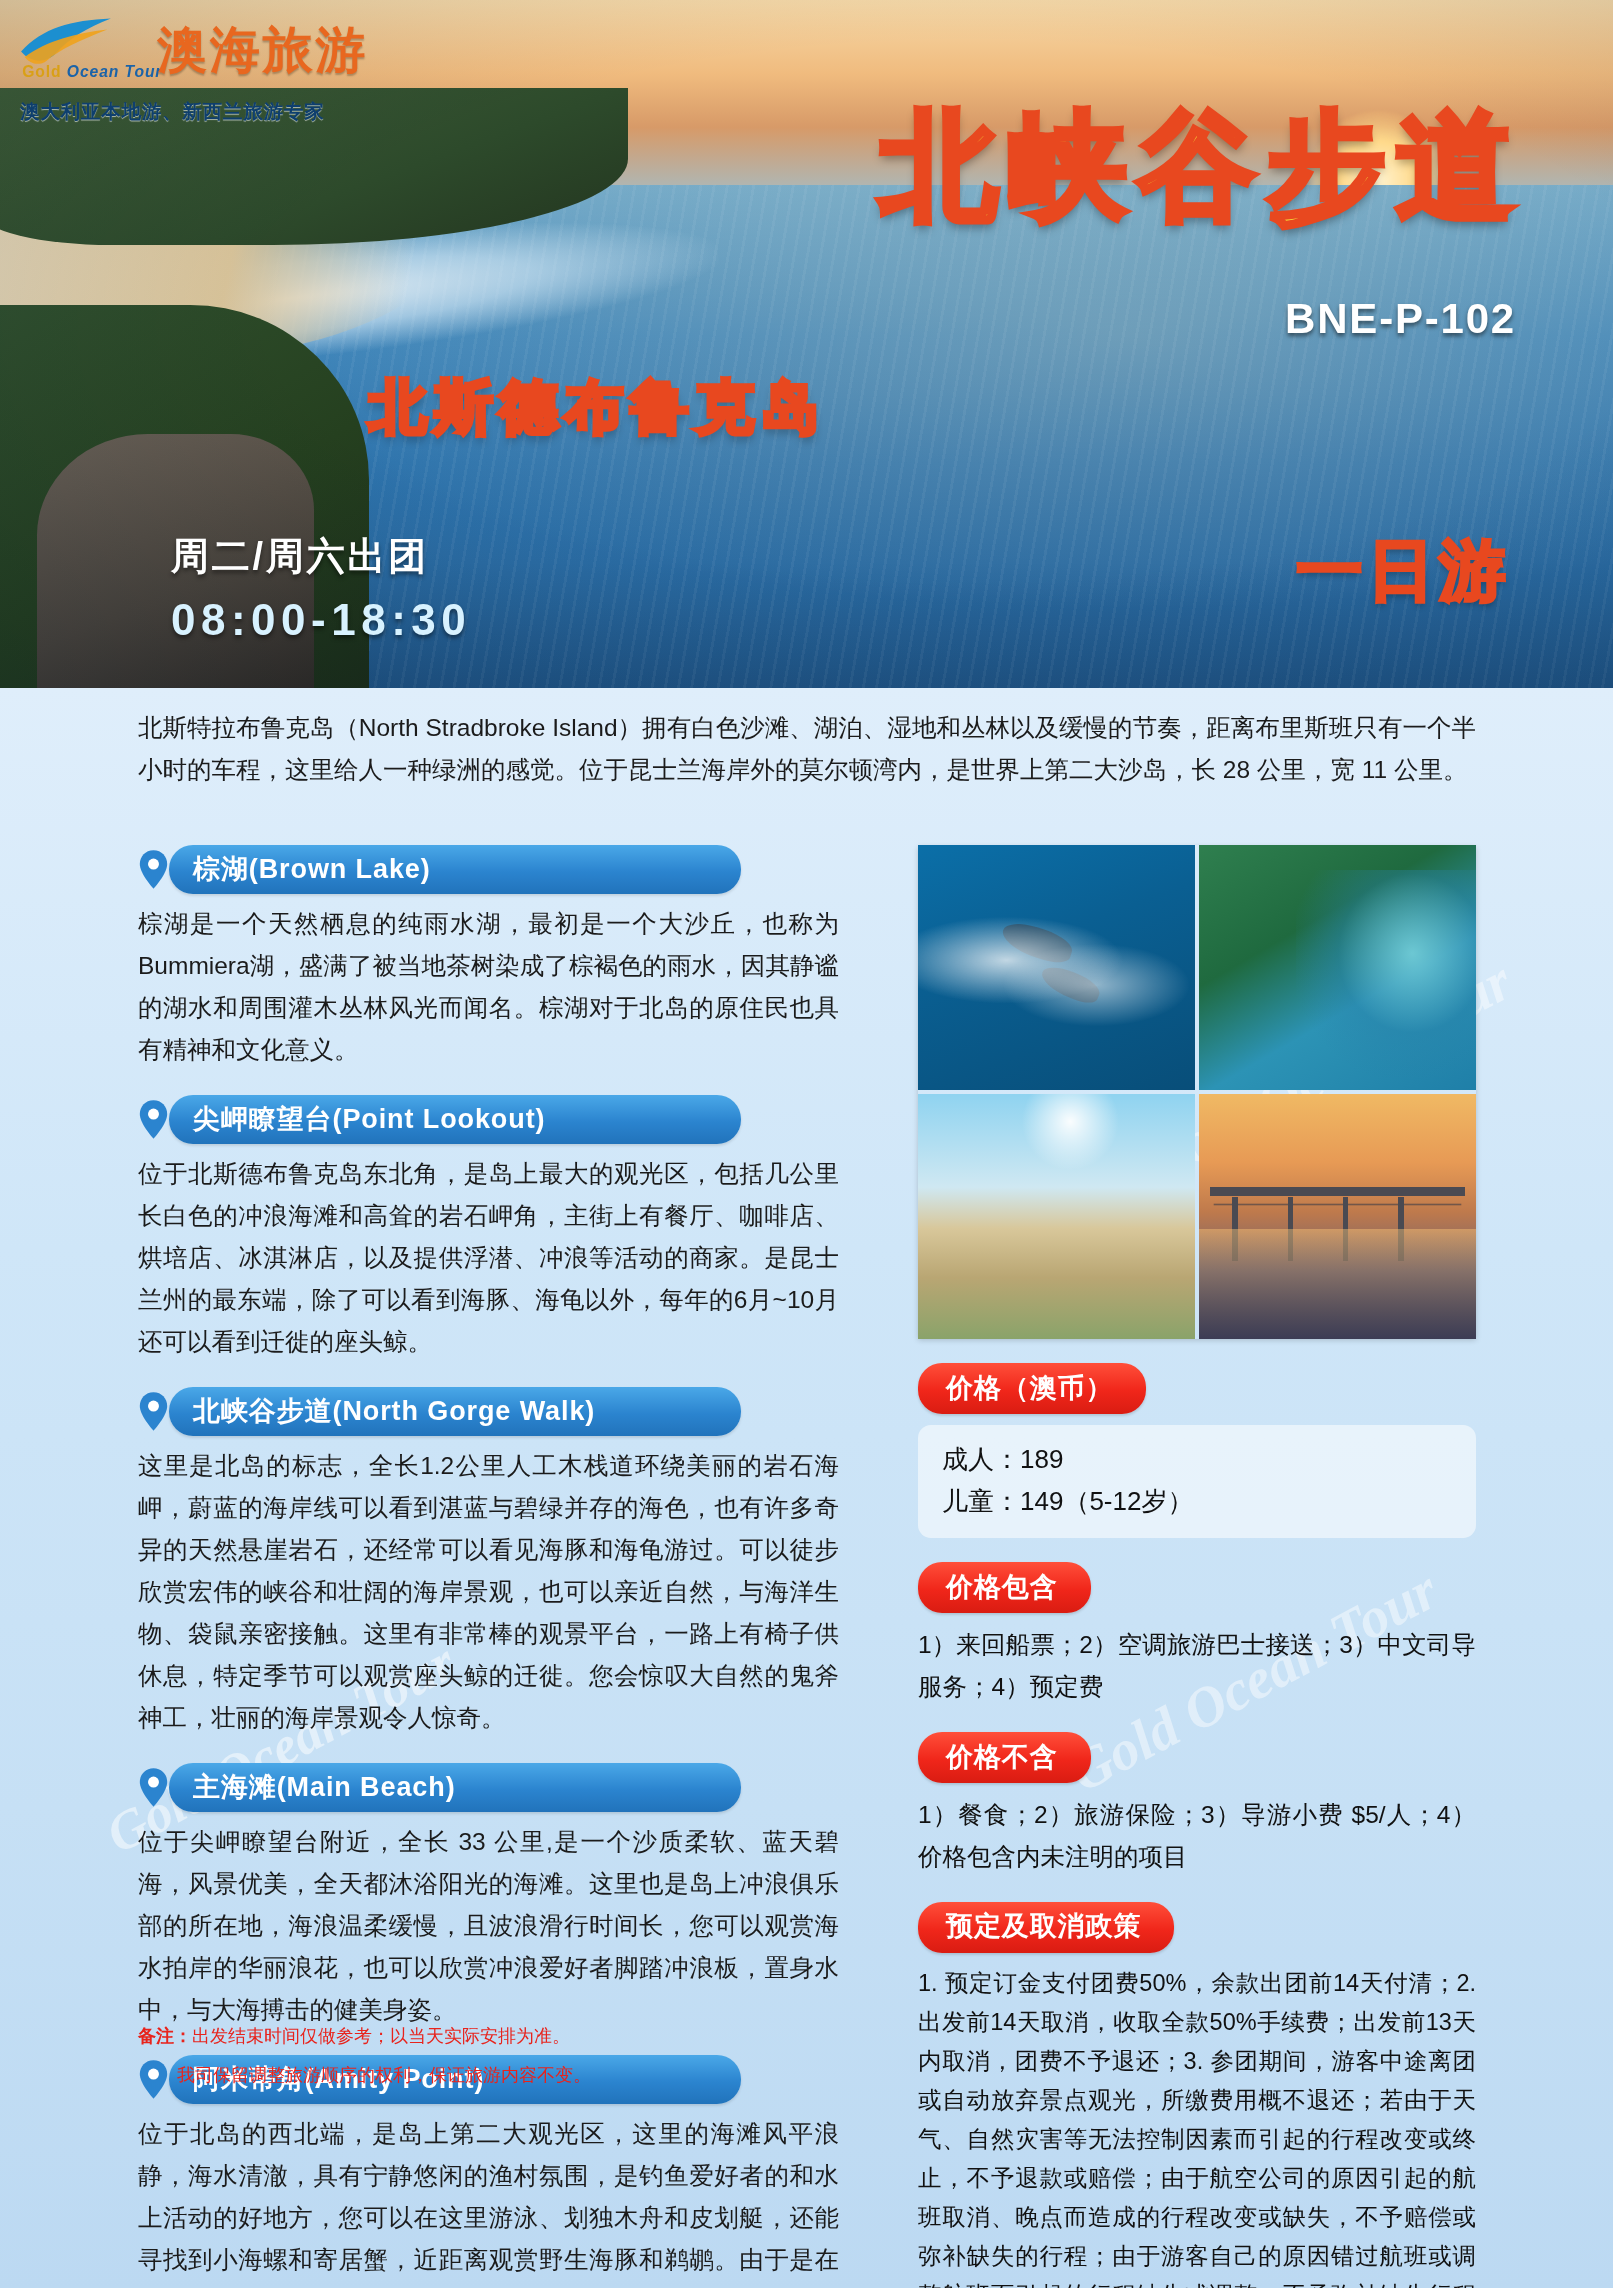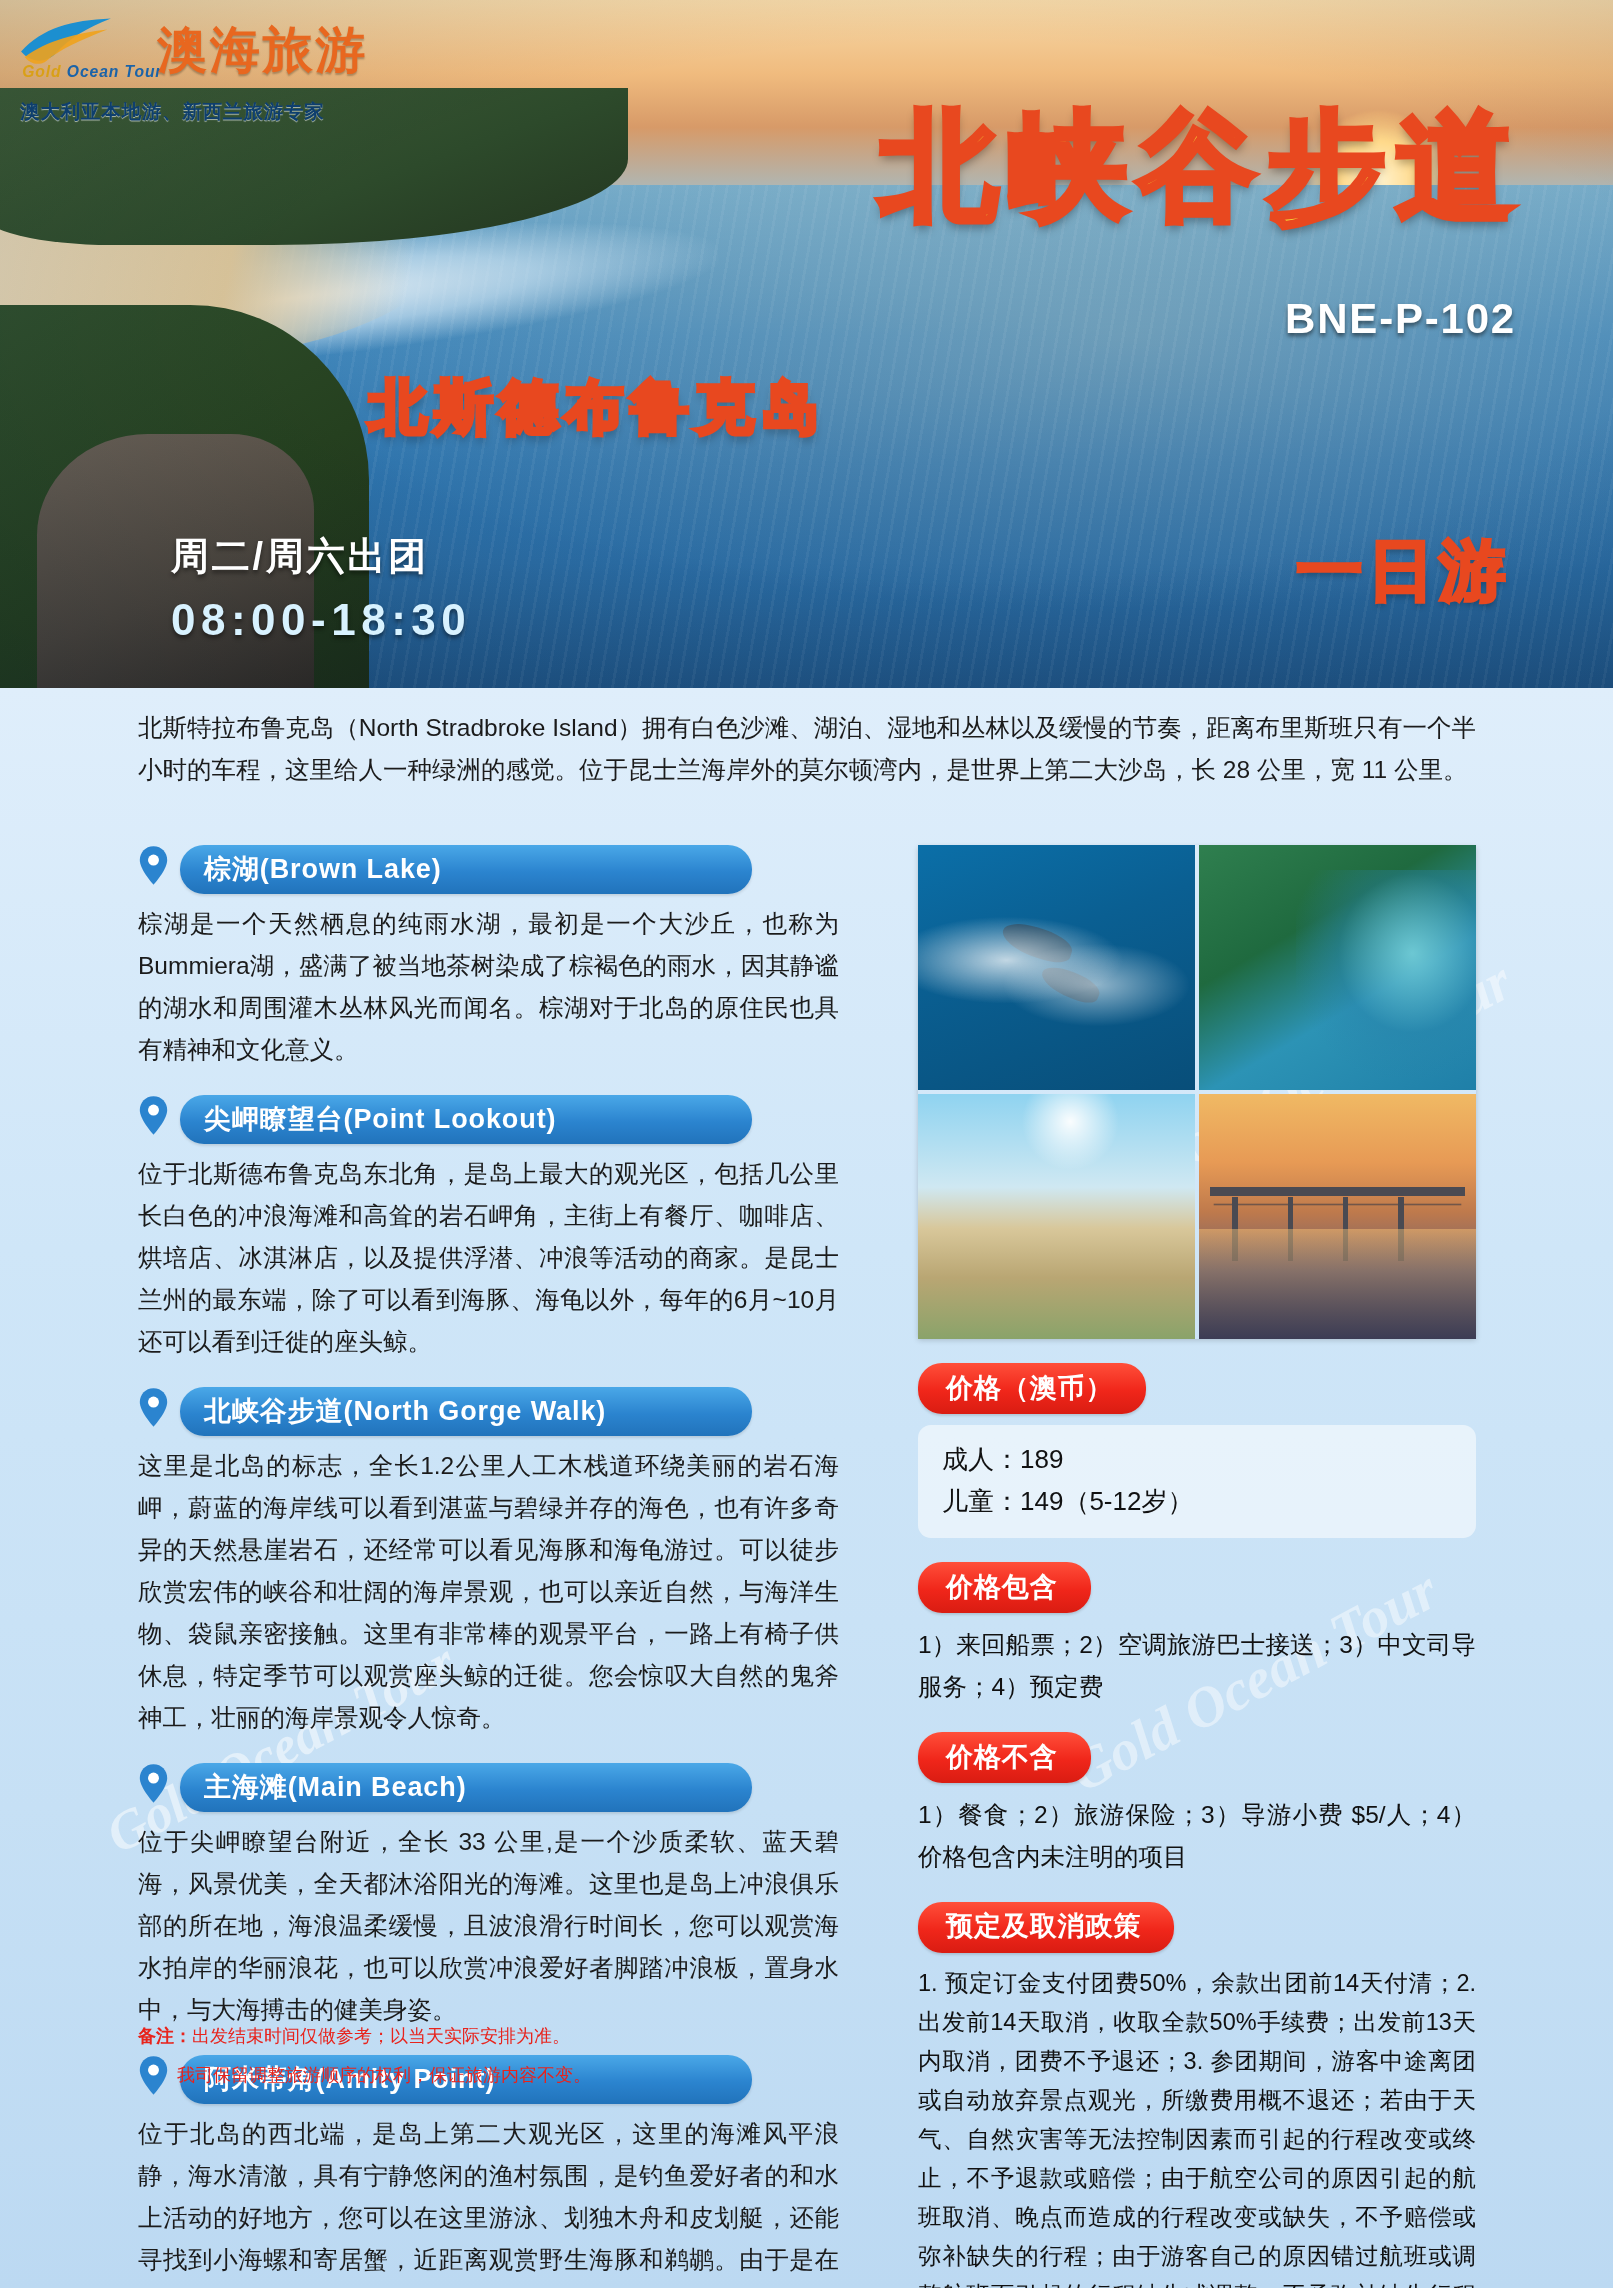--- a/index.html
+++ b/index.html
@@ -60,21 +60,21 @@
     border-radius:40% 30% 0 0;
   }
   .hero .vignette{
     position:absolute;inset:0;
     background:radial-gradient(ellipse at 60% 45%,rgba(0,0,0,0) 50%,rgba(0,20,45,0.18) 100%);
   }
   
   .logo-wrap{position:absolute;left:9.2px;top:5.5px;width:415px;height:120px;}
   .logo-bird{position:absolute;left:5.5px;top:7.4px;width:102px;height:55px;}
   .logo-en{position:absolute;left:13px;top:57px;font-size:15.7px;letter-spacing:0.9px;}
-  .logo-en .g{color:#d9a017;font-weight:bold;font-style:italic;}
+  .logo-en .g{color:#d9a017;font-weight:bold;}
   .logo-en .o{color:#1b63a8;font-weight:bold;font-style:italic;}
   .logo-cn{
     position:absolute;left:148px;top:11px;font-size:50px;font-weight:bold;color:#e8671f;
     letter-spacing:2.8px;text-shadow:0 1.8px 1.8px rgba(0,0,0,0.25);
   }
   .logo-sub{
     position:absolute;left:11px;top:92px;font-size:19.4px;color:#0e3f6e;font-weight:bold;letter-spacing:0.9px;
     text-shadow:0 0.9px 0.9px rgba(255,255,255,0.6);
   }
   .title-main{
@@ -119,21 +119,21 @@
   }
   .wm1{right:83px;top:351px;font-size:57px;transform:rotate(-28deg);}
   .wm2{right:157px;top:960px;font-size:57px;transform:rotate(-28deg);}
   .wm3{left:88px;top:1029px;font-size:54px;transform:rotate(-28deg);color:rgba(255,255,255,0.5);}
   .intro{
     position:absolute;left:138px;top:18.5px;width:1338px;
     font-size:24.5px;line-height:42px;color:#1b1b1b;text-align:justify;
   }
   .left-col{position:absolute;left:138px;top:157px;width:701px;}
   .sec-head{
-    display:flex;align-items:flex-start;gap:11px;margin:0 0 9.2px 0;
+    display:flex;align-items:center;margin:0 0 9.2px 0;
   }
   .pin{width:31px;height:41px;flex:0 0 31px;position:relative;}
   .pin svg{display:block;}
   .sec-pill{
     display:inline-block;background:linear-gradient(180deg,#4aa8e8 0%,#2b84cf 55%,#2173bb 100%);
     color:#ffffff;font-size:27px;font-weight:bold;letter-spacing:0.9px;
     padding:5.5px 31px 7.4px 24px;border-radius:24px;box-shadow:0 1.8px 2.8px rgba(0,0,0,0.12);
     min-width:517px;
   }
   .sec-body{

